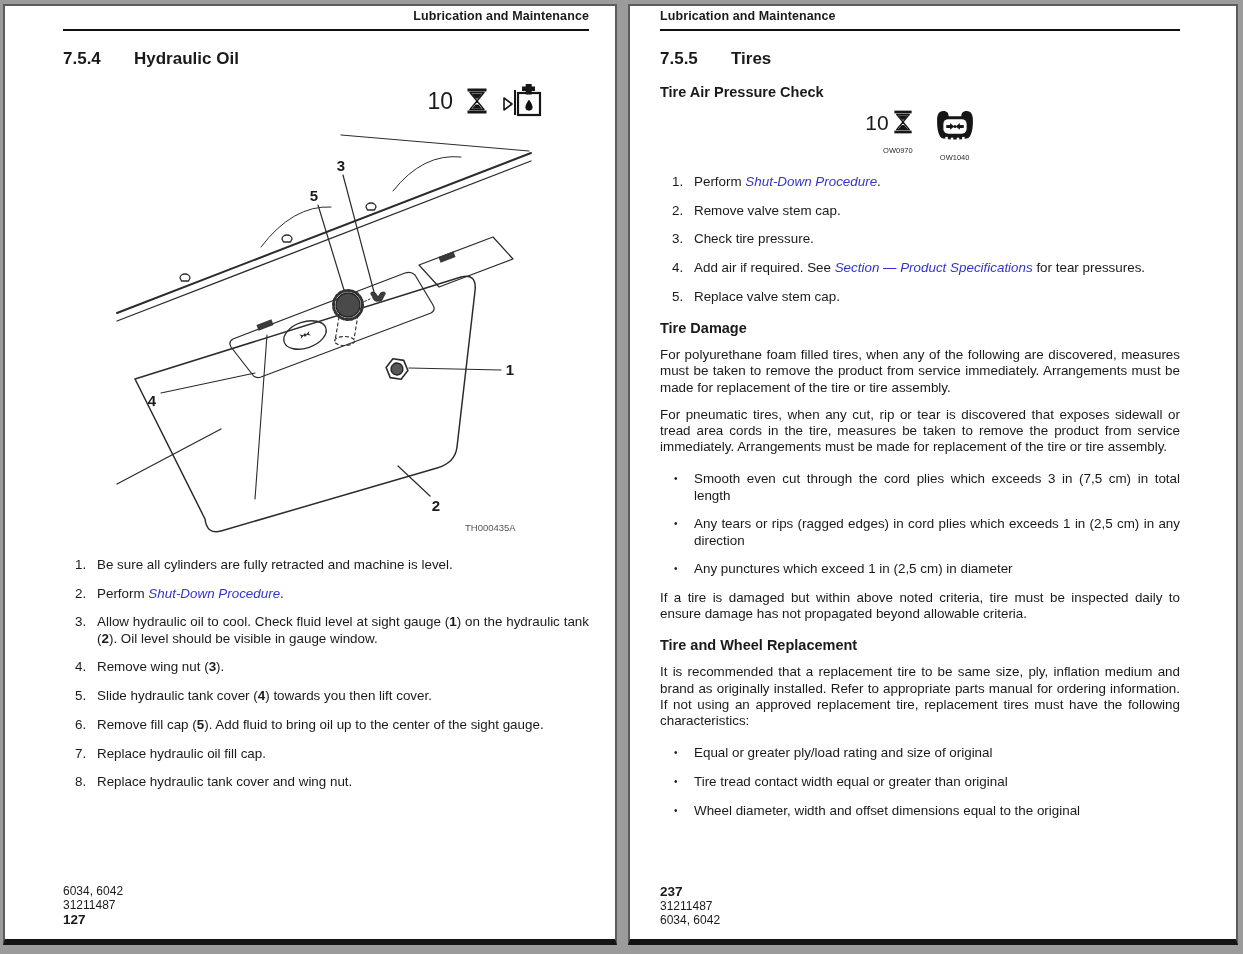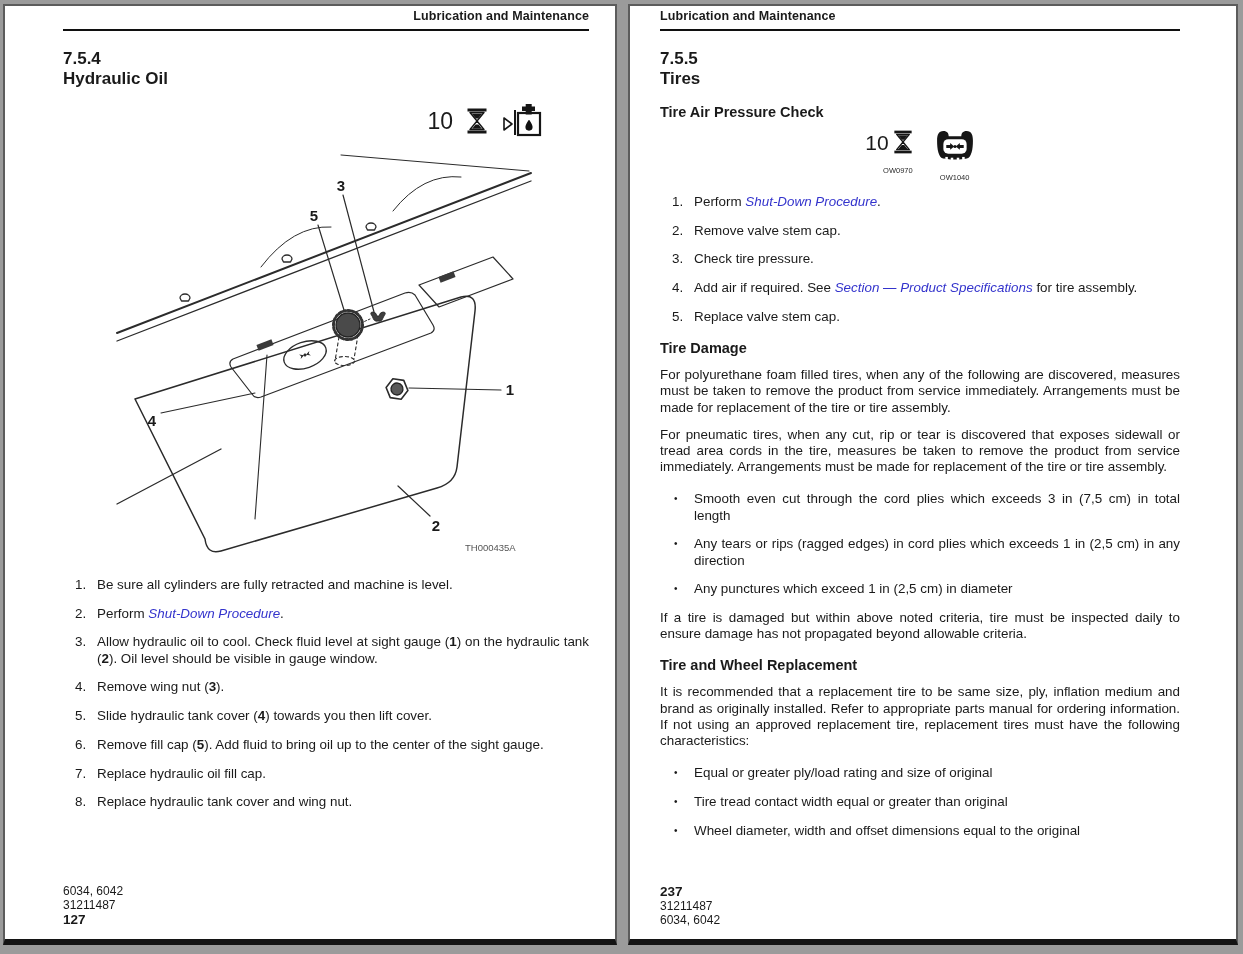--- a/index.html
+++ b/index.html
@@ -18,21 +18,21 @@
   .page-left{left:3px;width:614px;}
   .page-right{left:628px;width:610px;}
   .content{position:relative;height:100%;box-sizing:border-box;}
   .page-left .content{padding:0 26px 0 58px;}
   .page-right .content{padding:0 56px 0 30px;}
 
   .runhead{font-size:12.5px;font-weight:bold;padding-top:3px;letter-spacing:.1px;}
   .runhead.right{text-align:right;}
   .rule{border:none;border-top:2.6px solid #101010;margin:6px 0 0 0;}
 
-  .sec-heading{display:flex;margin-top:18px;font-size:17px;font-weight:bold;flex-direction:column;}
+  .sec-heading{display:flex;margin-top:18px;font-size:17px;font-weight:bold;}
   .sec-num{width:71px;flex:none;}
   .sub-heading{margin-top:15px;font-size:14.5px;font-weight:bold;}
 
   .icons-row{display:flex;margin-top:10px;}
   .icons-row.left-style{justify-content:flex-end;padding-right:46px;gap:13px;align-items:center;height:44px;}
   .icons-row.centered{justify-content:center;gap:22px;align-items:flex-start;height:48px;}
   .interval{font-size:23px;line-height:1;}
   .icon-group{display:flex;flex-direction:column;align-items:flex-end;}
   .icon-group.center{align-items:center;}
   .icon-pair{display:flex;align-items:center;gap:4px;}
@@ -255,21 +255,21 @@
         <div class="li">
           <span class="marker">2.</span>
           <span class="li-body"><span>Remove valve stem cap.</span></span>
         </div>
         <div class="li">
           <span class="marker">3.</span>
           <span class="li-body"><span>Check tire pressure.</span></span>
         </div>
         <div class="li">
           <span class="marker">4.</span>
-          <span class="li-body"><span>Add air if required. See </span><span class="link">Section — Product Specifications</span><span> for tire assembly.</span></span>
+          <span class="li-body"><span>Add air if required. See </span><span class="link">Section — Product Specifications</span><span> for tear pressures.</span></span>
         </div>
         <div class="li">
           <span class="marker">5.</span>
           <span class="li-body"><span>Replace valve stem cap.</span></span>
         </div>
       </div>
 
     <div class="sub-heading">Tire Damage</div>
     <p class="para">For polyurethane foam filled tires, when any of the following are discovered, measures must be taken to remove the product from service immediately. Arrangements must be made for replacement of the tire or tire assembly.</p>
     <p class="para">For pneumatic tires, when any cut, rip or tear is discovered that exposes sidewall or tread area cords in the tire, measures be taken to remove the product from service immediately. Arrangements must be made for replacement of the tire or tire assembly.</p>

